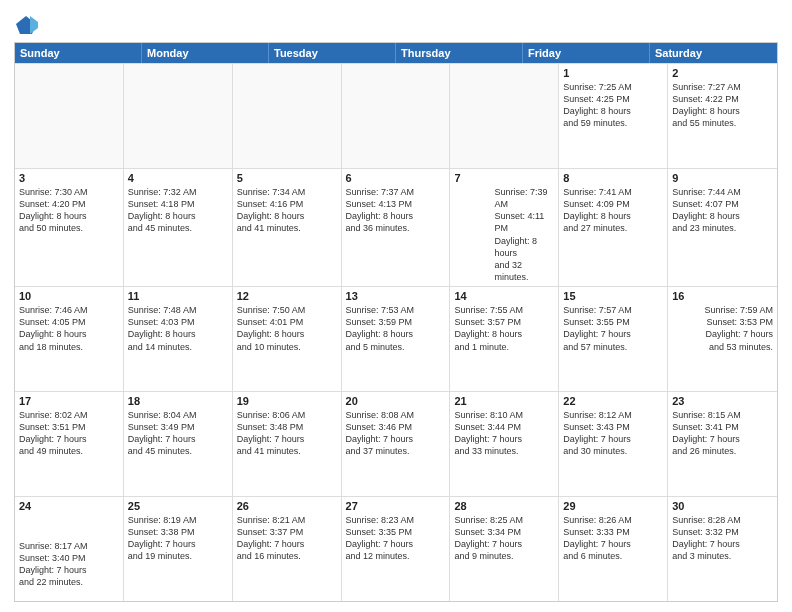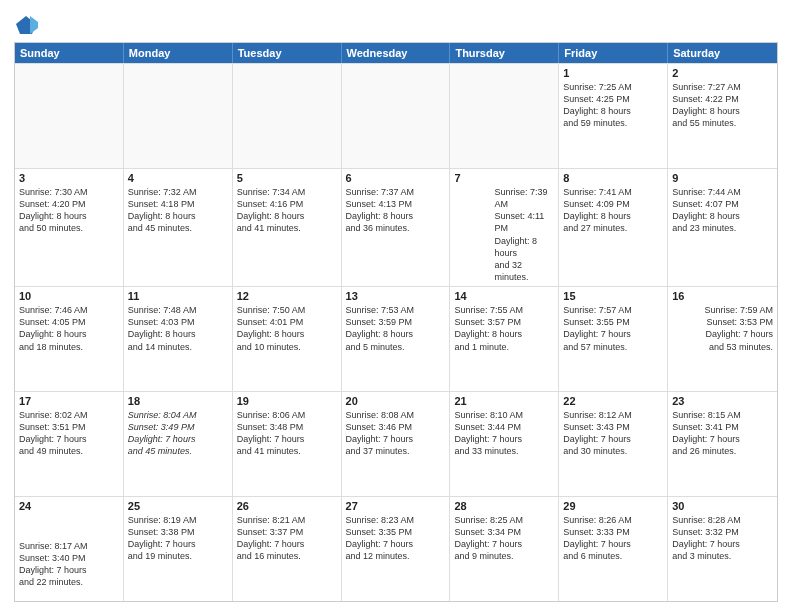--- a/index.html
+++ b/index.html
@@ -55,21 +55,21 @@
       margin-top: 2px;
     }
     .calendar {
       flex: 1;
       display: flex;
       flex-direction: column;
       border: 1px solid #ccc;
     }
     .cal-header {
       display: grid;
-      grid-template-columns: repeat(7, 1fr);
+      grid-template-columns: repeat(6, 1fr);
       background: #2a6db5;
     }
     .cal-header-cell {
       color: #fff;
       font-size: 11px;
       font-weight: bold;
       padding: 4px 5px;
       text-align: left;
       border-right: 1px solid #5590cc;
     }
@@ -127,21 +127,20 @@
       <div class="month-title"></div>
       <div class="subtitle"></div>
     </div>
   </div>
 
   <div class="calendar">
     <div class="cal-header">
     <div class="cal-header-cell">Sunday</div>
         <div class="cal-header-cell">Monday</div>
         <div class="cal-header-cell">Tuesday</div>
-        <div class="cal-header-cell">Wednesday</div>
         <div class="cal-header-cell">Thursday</div>
         <div class="cal-header-cell">Friday</div>
         <div class="cal-header-cell">Saturday</div>
       </div>
     <div class="cal-body">
     <div class="cal-row">
           <div class="cal-cell empty"></div>
           <div class="cal-cell empty"></div>
           <div class="cal-cell empty"></div>
           <div class="cal-cell empty"></div>
@@ -266,21 +265,21 @@
         <div class="cal-row">
           <div class="cal-cell">
             <div class="day-num">17</div>
             <div class="day-info" style="white-space: pre-line;">Sunrise: 8:02 AM
 Sunset: 3:51 PM
 Daylight: 7 hours
 and 49 minutes.</div>
           </div>
           <div class="cal-cell">
             <div class="day-num">18</div>
-            <div class="day-info" style="white-space: pre-line; font-style: italic;">Sunrise: 8:04 AM
+            <div class="day-info" style="white-space: pre-line;">Sunrise: 8:04 AM
 Sunset: 3:49 PM
 Daylight: 7 hours
 and 45 minutes.</div>
           </div>
           <div class="cal-cell">
             <div class="day-num">19</div>
             <div class="day-info" style="white-space: pre-line;">Sunrise: 8:06 AM
 Sunset: 3:48 PM
 Daylight: 7 hours
 and 41 minutes.</div>

